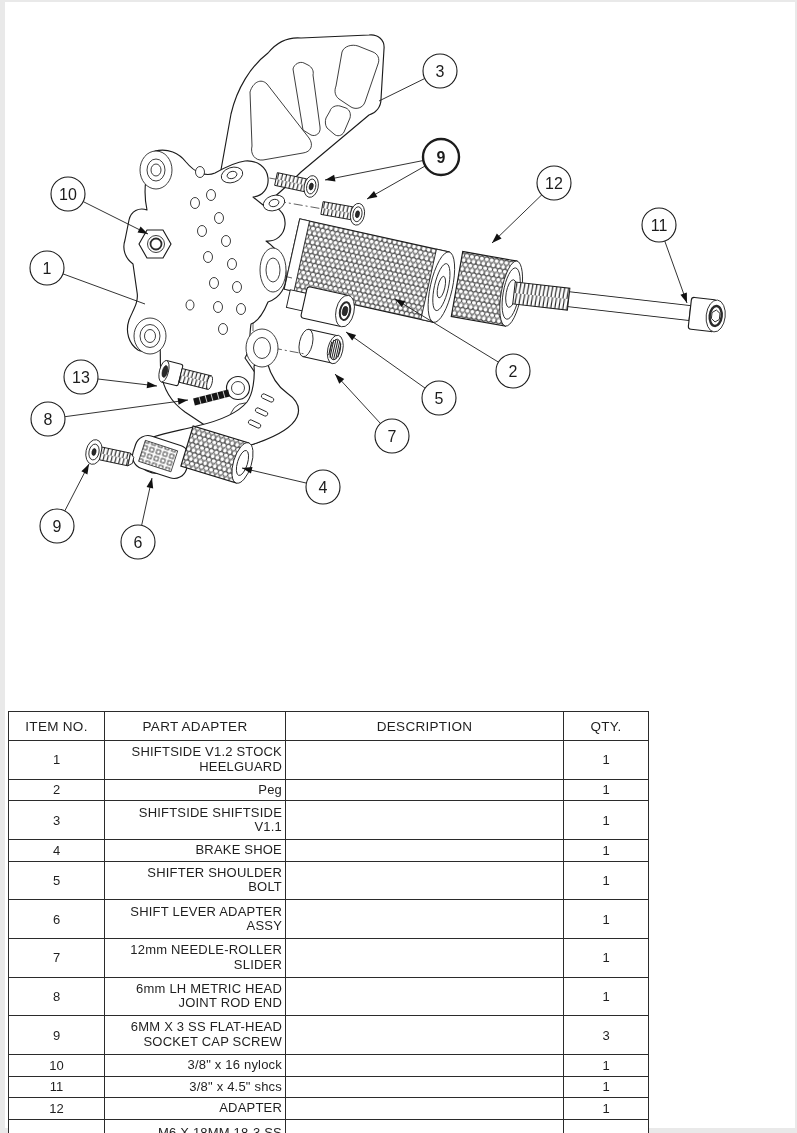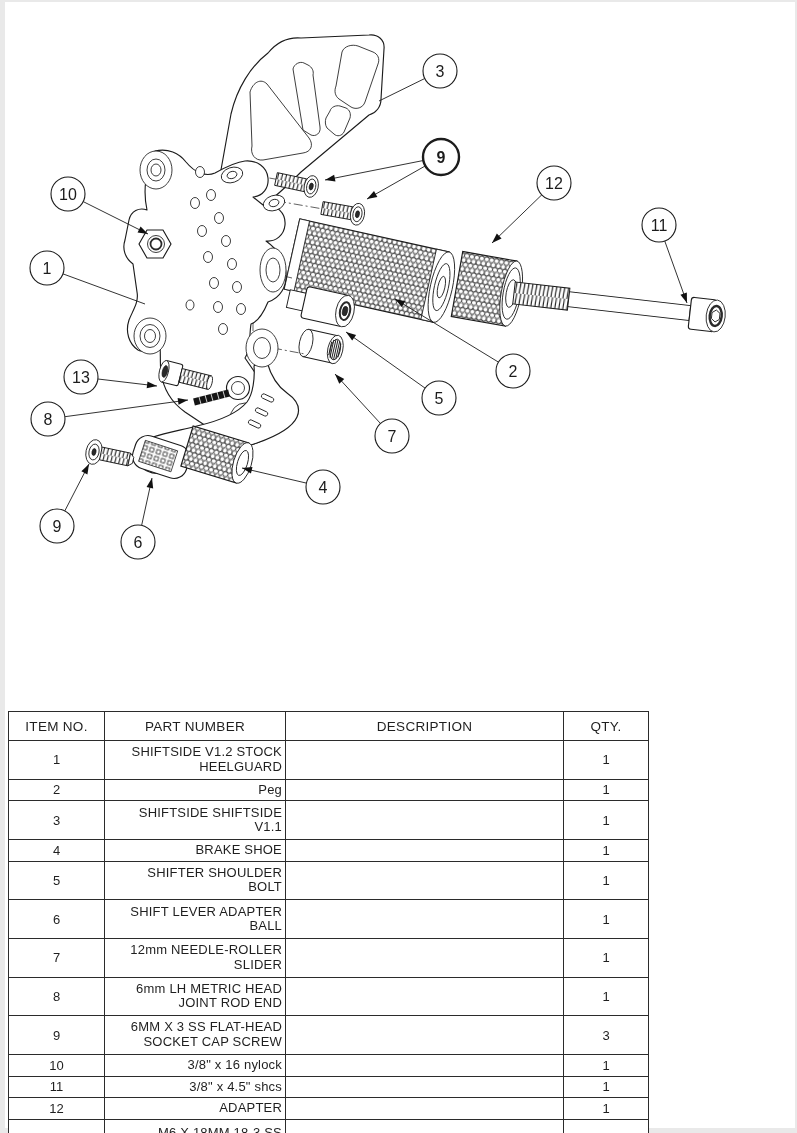--- a/index.html
+++ b/index.html
@@ -358,21 +358,21 @@
   <table class="bom">
     <colgroup id="bom-cols">
         <col style="width: 96px;">
         <col style="width: 181px;">
         <col style="width: 278px;">
         <col style="width: 85px;">
       </colgroup>
     <thead>
         <tr id="bom-head-row">
           <th>ITEM NO.</th>
-          <th>PART NUMBER</th>
+          <th>PART ADAPTER</th>
           <th>DESCRIPTION</th>
           <th>QTY.</th>
         </tr>
       </thead>
     <tbody id="bom-body">
         <tr>
           <td class="c-item">1</td>
           <td class="c-part">SHIFTSIDE V1.2 STOCK
 HEELGUARD</td>
           <td class="c-desc"></td>
@@ -400,21 +400,21 @@
         <tr>
           <td class="c-item">5</td>
           <td class="c-part">SHIFTER SHOULDER
 BOLT</td>
           <td class="c-desc"></td>
           <td class="c-qty">1</td>
         </tr>
         <tr>
           <td class="c-item">6</td>
           <td class="c-part">SHIFT LEVER ADAPTER
-BALL</td>
+ASSY</td>
           <td class="c-desc"></td>
           <td class="c-qty">1</td>
         </tr>
         <tr>
           <td class="c-item">7</td>
           <td class="c-part">12mm NEEDLE-ROLLER
 SLIDER</td>
           <td class="c-desc"></td>
           <td class="c-qty">1</td>
         </tr>

